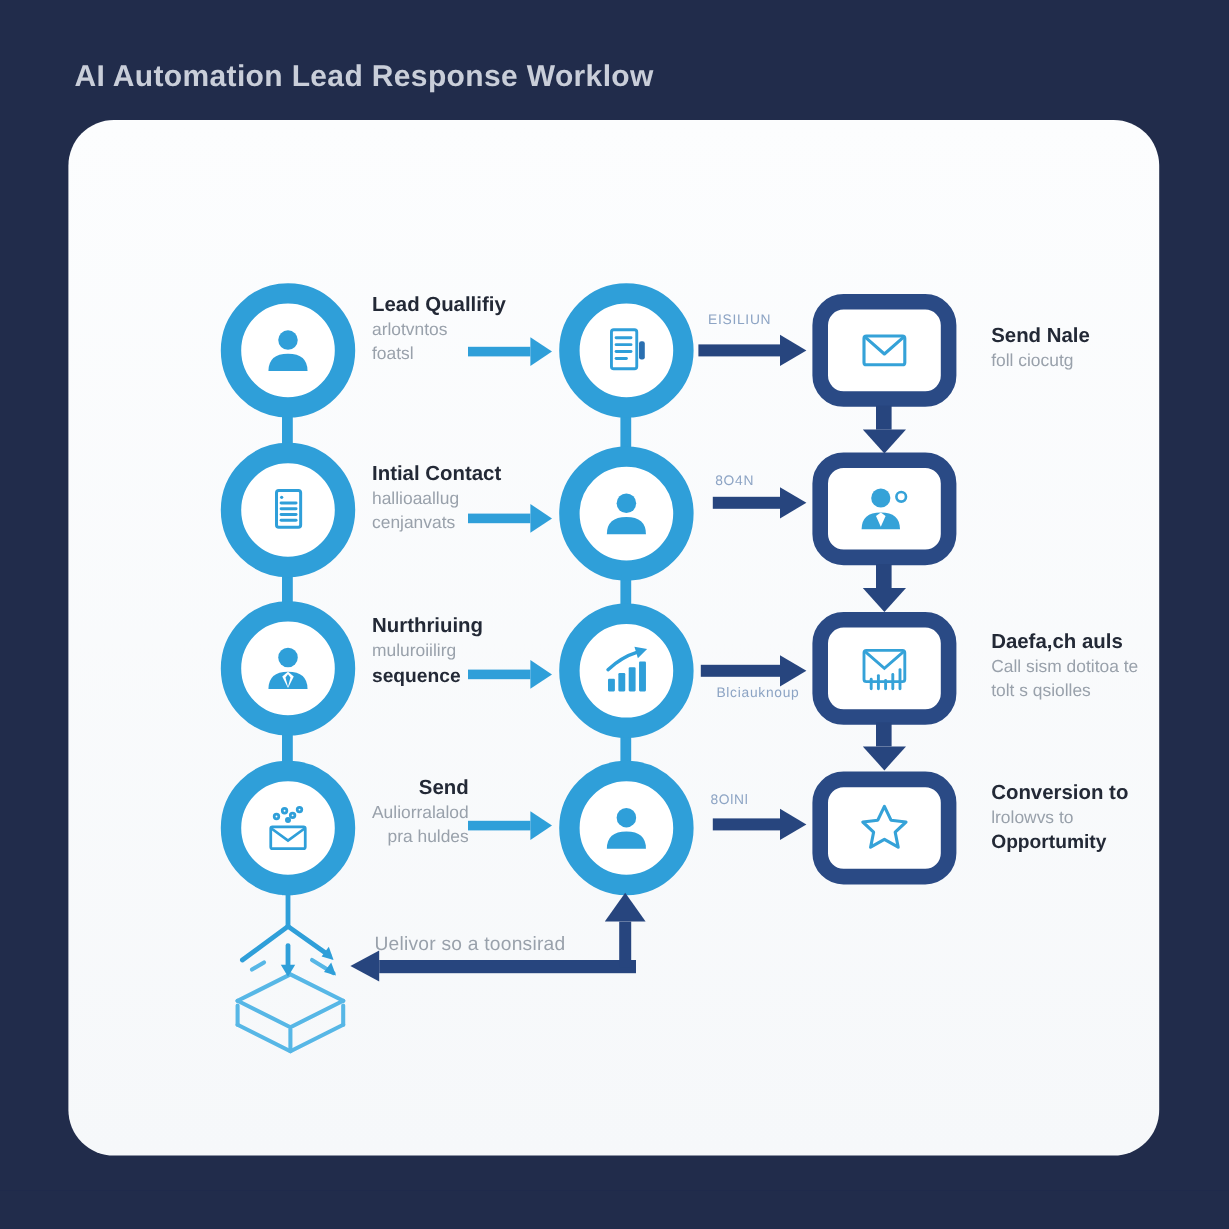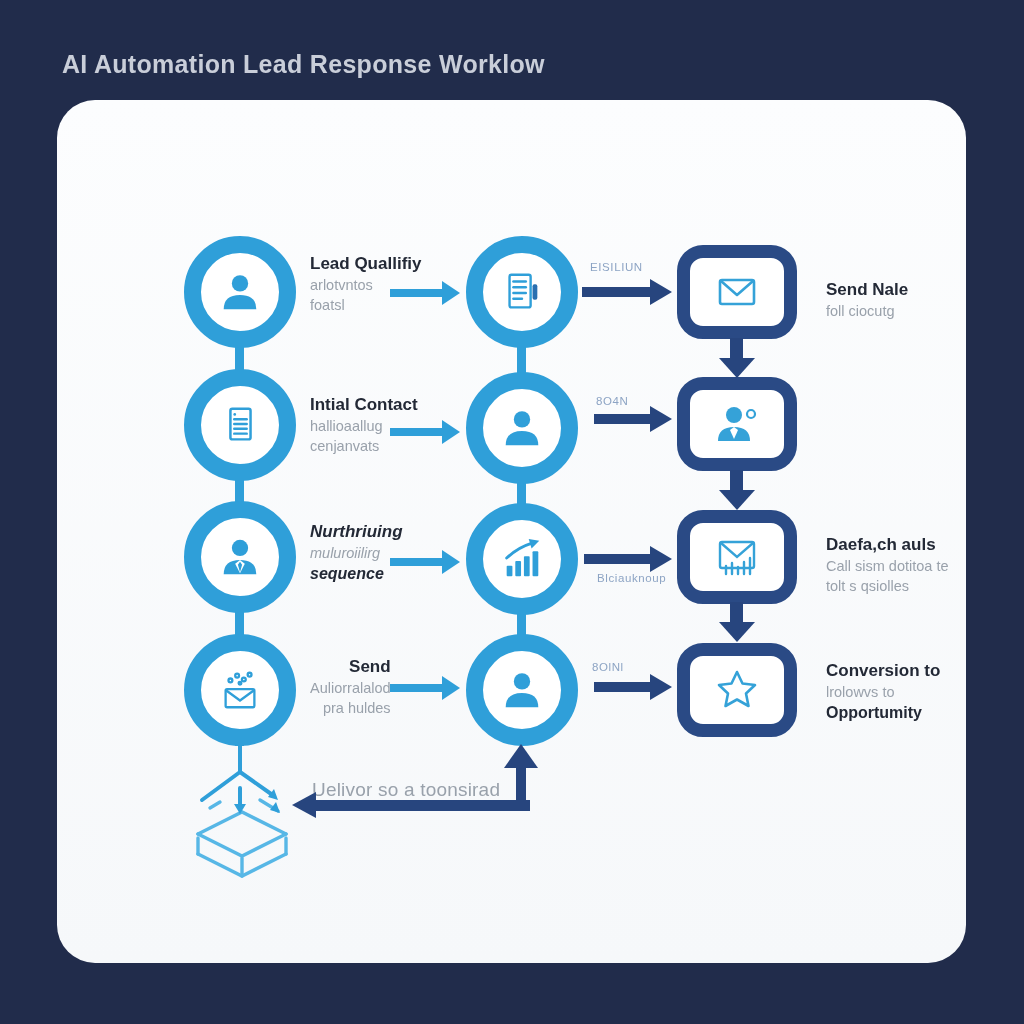--- a/index.html
+++ b/index.html
@@ -15,21 +15,21 @@
           border:17px solid #2f9fd9;background:#fff;box-sizing:border-box;
           display:flex;align-items:center;justify-content:center;}
   .circle svg{width:46px;height:46px;}
   .rect-node{position:absolute;width:120px;height:94px;border-radius:26px;
              border:13px solid #2a4a85;background:#fff;box-sizing:border-box;
              display:flex;align-items:center;justify-content:center;}
   .rect-node svg{width:48px;height:48px;}
   .vline{position:absolute;width:9px;background:#2f9fd9;}
 
   
-  .lbl{position:absolute;margin-top:10px;}
+  .lbl{position:absolute;}
   .lbl .t{font-size:17px;font-weight:700;color:#232936;line-height:23px;}
   .lbl .g{font-size:14.5px;color:#99a1ab;line-height:20px;}
   .lbl .b{font-size:16px;font-weight:700;color:#232936;line-height:21px;}
   .clabel{position:absolute;font-size:11.5px;color:#8da4c4;letter-spacing:.6px;}
 
   
   .arrow{position:absolute;color:#2f9fd9;}
   .arrow.navy{color:#27457e;}
   .stem-h{position:absolute;background:currentColor;}
   .head-r{position:absolute;width:0;height:0;
@@ -98,21 +98,21 @@
   <div class="lbl" style="left:310px;top:242px;">
     <div class="t">Lead Quallifiy</div>
     <div class="g">arlotvntos</div>
     <div class="g">foatsl</div>
   </div>
   <div class="lbl" style="left:310px;top:383px;">
     <div class="t">Intial Contact</div>
     <div class="g">hallioaallug</div>
     <div class="g">cenjanvats</div>
   </div>
-  <div class="lbl" style="left:310px;top:510px;font-style:italic;">
+  <div class="lbl" style="left:310px;top:510px;">
     <div class="t">Nurthriuing</div>
     <div class="g">muluroiilirg</div>
     <div class="b">sequence</div>
   </div>
   <div class="lbl" style="left:310px;top:645px;text-align:right;">
     <div class="t">Send</div>
     <div class="g">Auliorralalod</div>
     <div class="g">pra huldes</div>
   </div>
 
@@ -241,21 +241,21 @@
     <div class="t">Daefa,ch auls</div>
     <div class="g">Call sism dotitoa te</div>
     <div class="g">tolt s qsiolles</div>
   </div>
   <div class="lbl" style="left:826px;top:649px;">
     <div class="t">Conversion to</div>
     <div class="g">lrolowvs to</div>
     <div class="b">Opportumity</div>
   </div>
 
-  <div class="clabel" style="left:312px;top:779px;font-size:19px;color:#99a1ab;letter-spacing:.2px;text-align:right;">Uelivor so a toonsirad</div>
+  <div class="clabel" style="left:312px;top:779px;font-size:16px;color:#99a1ab;letter-spacing:.2px;text-align:right;">Uelivor so a toonsirad</div>
   <div class="arrow navy" style="left:292px;top:792px;width:240px;height:27px;">
     <i class="head-l" style="left:0;top:0;"></i>
     <i class="stem-h" style="left:24px;top:8px;width:214px;height:11px;"></i>
   </div>
   <div class="arrow navy" style="left:504px;top:744px;width:34px;height:62px;">
     <i class="head-u" style="left:0;top:0;"></i>
     <i class="stem-v" style="left:12px;top:24px;width:10px;height:38px;"></i>
   </div>
 
   <svg style="position:absolute;left:162px;top:742px;width:160px;height:150px;" viewBox="0 0 160 150" fill="none" stroke-linecap="round">

